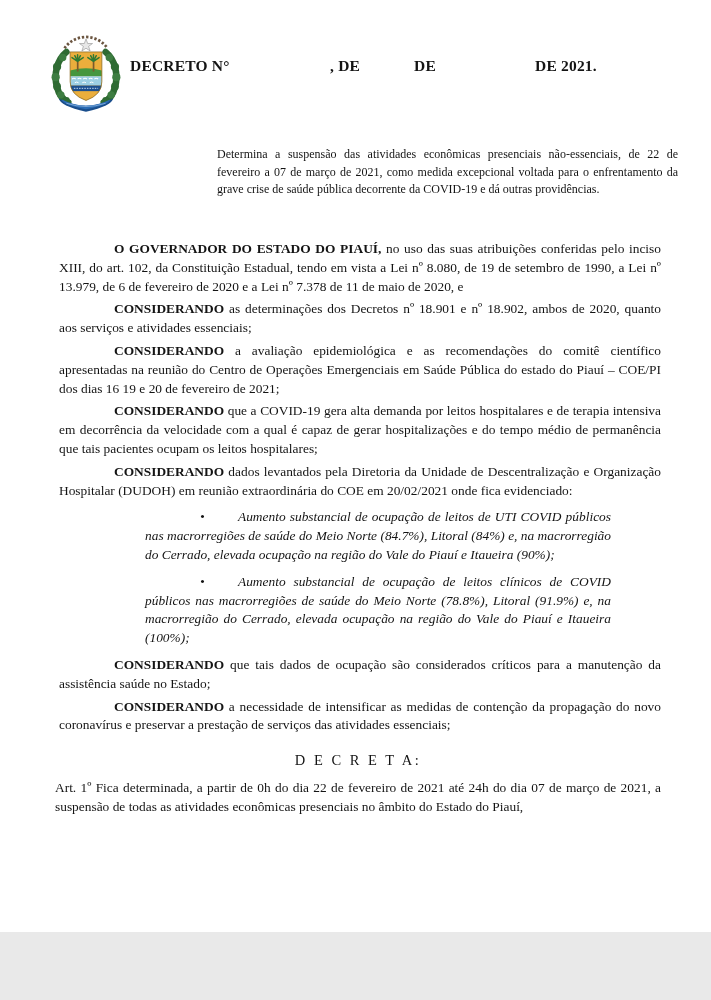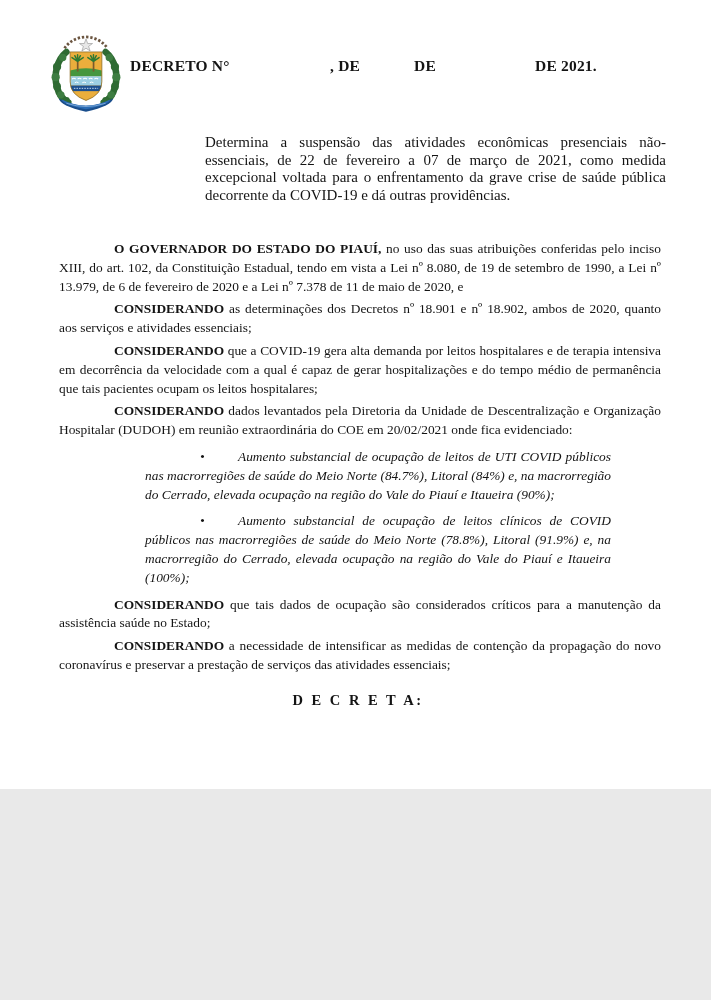--- a/index.html
+++ b/index.html
@@ -1,53 +1,53 @@
 <!DOCTYPE html>
 <html lang="pt-BR"><head>
 <meta charset="utf-8">
 <style>
   html,body{margin:0;padding:0;background:#e9e9e9;}
   .page{
     position:relative;
-    width:711px;height:789px;
+    width:711px;height:932px;
     margin:0 auto;
     background:#ffffff;
     font-family:"Liberation Serif","DejaVu Serif",serif;
     color:#141414;
     overflow:hidden;
   }
   
   .coat{position:absolute;left:44px;top:26px;width:84px;height:92px;}
   .title-part{
     position:absolute;top:57px;
     font-weight:bold;font-size:15.5px;letter-spacing:.2px;
     white-space:nowrap;
   }
   .tp0{left:130px;} .tp1{left:330px;} .tp2{left:414px;} .tp3{left:535px;}
   
   .epigraph{
     position:absolute;left:201px;top:130px;width:461px;
-    margin:4px;font-size:15px;line-height:17.6px;text-align:justify;
+    margin:16px;font-size:12px;line-height:17.6px;text-align:justify;
   }
   
   .body{
     position:absolute;left:55px;top:240px;width:606px;
     font-size:13.4px;line-height:18.8px;text-align:justify;
   }
   .para{margin:0 0 4px 4px;text-indent:55px;}
   .para b{font-weight:bold;}
   .bullet{
     margin:8px 50px 8px 90px;
     text-indent:55px;
     font-style:italic;
   }
   .dot{display:inline-block;width:38px;text-indent:0;}
   .decreta{
     margin:16px 0 9px 0;text-indent:0;
-    text-align:center;font-weight:bold;letter-spacing:2.5px;
+    text-align:center;font-weight:normal;letter-spacing:2.5px;
     font-size:14.5px;
   }
   .art{margin:0;text-indent:0;}
 </style>
 </head>
 <body>
 
 <div class="page">
 
   <div class="coat">
@@ -123,20 +123,23 @@
   <section class="body">
 
     <p class="para">
       <b>O GOVERNADOR DO ESTADO DO PIAUÍ,</b><span> no uso das suas atribuições conferidas pelo inciso XIII, do art. 102, da Constituição Estadual, tendo em vista a Lei nº 8.080, de 19 de setembro de 1990, a Lei nº 13.979, de 6 de fevereiro de 2020 e a Lei nº 7.378 de 11 de maio de 2020, e</span>
     </p>
 
     <p class="para">
       <b>CONSIDERANDO</b><span> as determinações dos Decretos nº 18.901 e nº 18.902, ambos de 2020, quanto aos serviços e atividades essenciais;</span>
     </p>
     <p class="para">
+      <b>CONSIDERANDO</b><span> a avaliação epidemiológica e as recomendações do comitê científico apresentadas na reunião do Centro de Operações Emergenciais em Saúde Pública do estado do Piauí – COE/PI dos dias 16 19 e 20 de fevereiro de 2021;</span>
+    </p>
+    <p class="para">
       <b>CONSIDERANDO</b><span> que a COVID-19 gera alta demanda por leitos hospitalares e de terapia intensiva em decorrência da velocidade com a qual é capaz de gerar hospitalizações e do tempo médio de permanência que tais pacientes ocupam os leitos hospitalares;</span>
     </p>
     <p class="para">
       <b>CONSIDERANDO</b><span> dados levantados pela Diretoria da Unidade de Descentralização e Organização Hospitalar (DUDOH) em reunião extraordinária do COE em 20/02/2021 onde fica evidenciado:</span>
     </p>
 
     <p class="bullet">
       <span class="dot">•</span><span>Aumento substancial de ocupação de leitos de UTI COVID públicos nas macrorregiões de saúde do Meio Norte (84.7%), Litoral (84%) e, na macrorregião do Cerrado, elevada ocupação na região do Vale do Piauí e Itaueira (90%);</span>
     </p>
     <p class="bullet">
@@ -145,15 +148,16 @@
 
     <p class="para">
       <b>CONSIDERANDO</b><span> que tais dados de ocupação são considerados críticos para a manutenção da assistência saúde no Estado;</span>
     </p>
     <p class="para">
       <b>CONSIDERANDO</b><span> a necessidade de intensificar as medidas de contenção da propagação do novo coronavírus e preservar a prestação de serviços das atividades essenciais;</span>
     </p>
 
     <p class="decreta">D E C R E T A:</p>
 
+    <p class="art">Art. 1º Fica determinada, a partir de 0h do dia 22 de fevereiro de 2021 até 24h do dia 07 de março de 2021, a suspensão de todas as atividades econômicas presenciais no âmbito do Estado do Piauí,</p>
 
   </section>
 </div>
 
 </body></html>

